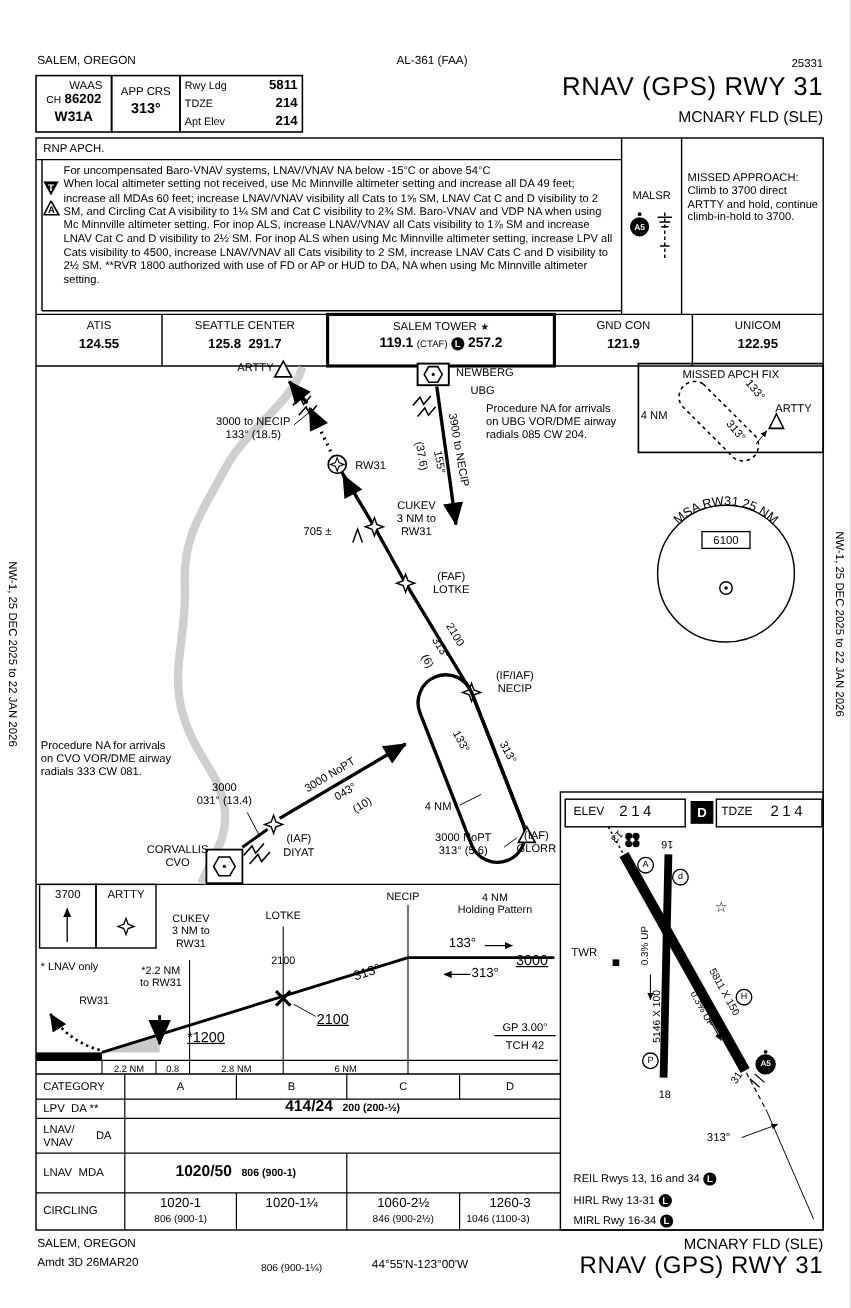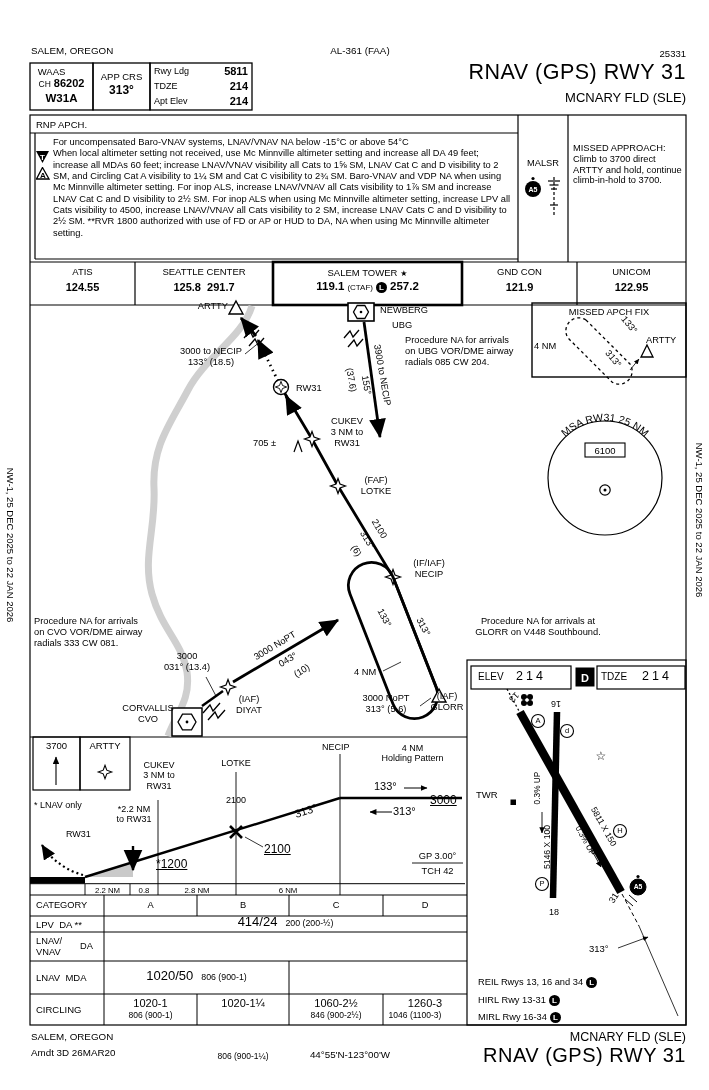--- a/index.html
+++ b/index.html
@@ -17,21 +17,21 @@
   .r61{transform:translate(-50%,-50%) rotate(61deg)}
   .r135{transform:translate(-50%,-50%) rotate(135deg)}
   .r180{transform:translate(-50%,-50%) rotate(180deg)}
   .rn31{transform:translate(-50%,-50%) rotate(-31deg)}
   .rn57{transform:translate(-50%,-50%) rotate(-57deg)}
   .rn90{transform:translate(-50%,-50%) rotate(-90deg)}
   .rn18{transform:translate(-50%,-50%) rotate(-18deg)}
   .r90{transform:translate(-50%,-50%) rotate(90deg)}
   .Lc{display:inline-block;width:11px;height:11px;border-radius:50%;background:#000;color:#fff;
       font-size:8px;line-height:11px;text-align:center;font-weight:bold;vertical-align:-1px;}
-  .minv{position:absolute;display:flex;align-items:baseline;justify-content:center;gap:8px;}
+  .minv{position:absolute;display:flex;align-items:baseline;justify-content:center;gap:8px;font-weight:bold;}
   .mv{font-size:13px}.ms{font-size:8.8px}
   .flexc{position:absolute;display:flex;align-items:baseline;justify-content:center;gap:3px;}
 </style>
 </head>
 <body>
 
 <div id="page">
 
 <svg id="gfx" width="709" height="1090" viewBox="0 0 709 1090">
   <defs>
@@ -184,21 +184,21 @@
 
 <div class="L ctr r90" style="left:10px;top:545px;font-size:9.5px;white-space:nowrap">NW-1, 25 DEC 2025 to 22 JAN 2026</div>
 <div class="L ctr r90" style="left:699px;top:520px;font-size:9.5px;white-space:nowrap">NW-1, 25 DEC 2025 to 22 JAN 2026</div>
 
 <div class="L" style="left:31px;top:45px;font-size:9.8px">SALEM, OREGON</div>
 <div class="L" style="left:300px;top:45px;width:120px;text-align:center;font-size:9.8px">AL-361 (FAA)</div>
 <div class="L R" style="left:586px;top:48px;width:100px;font-size:9.5px">25331</div>
 <div class="L R" style="left:386px;top:60px;width:300px;font-size:21.5px;letter-spacing:0.5px">RNAV (GPS) RWY 31</div>
 <div class="L R" style="left:446px;top:90px;width:240px;font-size:13px">MCNARY FLD (SLE)</div>
 
-<div class="L C" style="left:12px;top:66px;width:79px;font-size:9.5px">WAAS</div>
+<div class="L C" style="left:32px;top:66px;width:79px;font-size:9.5px">WAAS</div>
 <div class="flexc" style="left:30px;top:77px;width:63px">
   <span style="font-size:8.5px">CH</span>
   <span class="b" style="font-size:11px">86202</span>
 </div>
 <div class="L C b" style="left:30px;top:92px;width:63px;font-size:11.5px">W31A</div>
 <div class="L C" style="left:93px;top:71px;width:57px;font-size:9.5px">APP CRS</div>
 <div class="L C b" style="left:93px;top:84px;width:57px;font-size:12px">313°</div>
 <div class="L" style="left:154px;top:66px;font-size:9px">Rwy Ldg</div>
 <div class="L R b" style="left:198px;top:65px;width:50px;font-size:11px">5811</div>
 <div class="L" style="left:154px;top:81px;font-size:9px">TDZE</div>
@@ -279,22 +279,20 @@
 <div class="L ctr r59" style="left:356px;top:551px">(6)</div>
 <div class="L C" style="left:400px;top:558px;width:58px">(IF/IAF)
 NECIP</div>
 <div class="L ctr r62" style="left:384px;top:618px">133°</div>
 <div class="L ctr r62" style="left:423px;top:627px">313°</div>
 <div class="L" style="left:354px;top:667px">4 NM</div>
 <div class="L C" style="left:350px;top:693px;width:72px">3000 NoPT
 313° (5.6)</div>
 <div class="L C" style="left:424px;top:691px;width:46px">(IAF)
 GLORR</div>
-<div class="L C" style="left:463px;top:616px;width:150px">Procedure NA for arrivals at
-GLORR on V448 Southbound.</div>
 <div class="L C" style="left:585px;top:445px;width:40px;font-size:9.5px">6100</div>
 <div class="L" style="left:34px;top:616px;width:140px">Procedure NA for arrivals
 on CVO VOR/DME airway
 radials 333 CW 081.</div>
 <div class="L C" style="left:158px;top:651px;width:58px">3000
 031° (13.4)</div>
 <div class="L ctr rn31" style="left:275px;top:646px;white-space:nowrap">3000 NoPT</div>
 <div class="L ctr rn31" style="left:288px;top:660px;white-space:nowrap">043°</div>
 <div class="L ctr rn31" style="left:302px;top:671px;white-space:nowrap">(10)</div>
 <div class="L C" style="left:112px;top:703px;width:72px">CORVALLIS

